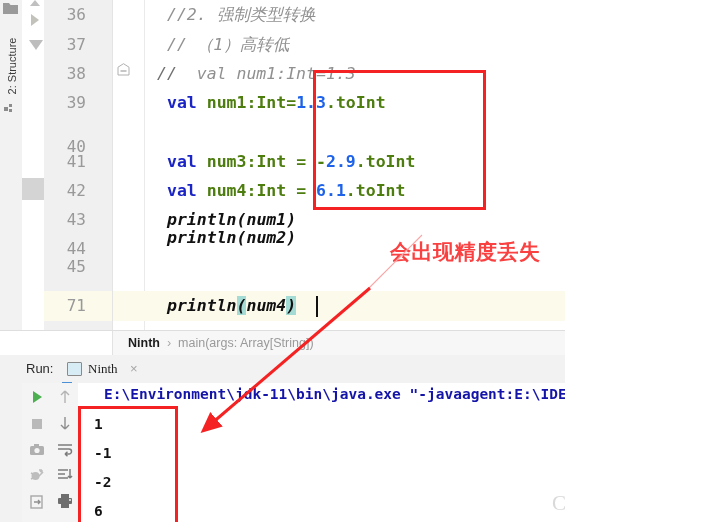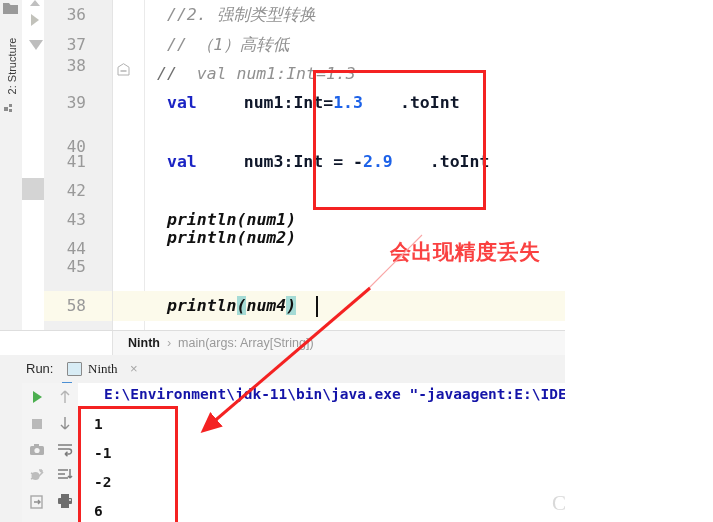--- a/index.html
+++ b/index.html
@@ -121,21 +121,21 @@
     height: 30px;
     line-height: 30px;
     font-family: "DejaVu Sans Mono", monospace;
     font-size: 16.5px;
     white-space: pre;
     color: #1a1a1a;
   }
   .cmt { color: #909090; font-style: italic; }
   .kw  { color: #1b24c4; font-weight: bold; }
   .num { color: #1d62e8; font-weight: bold; }
-  .plain { color: #0f172a; font-weight: bold; margin-left: 37px; }
+  .plain { color: #4d7c0f; font-weight: bold; }
   .ital { font-style: italic; color: #111111; font-weight: bold; }
   .paren-hl { background: #a5dbd5; }
   #text-caret {
     position: absolute;
     width: 2px; height: 21px;
     background: #111111;
     left: 316px; top: 296px;
   }
   .slash-cmt { color: #6f6f6f; font-style: italic; }
 
@@ -314,29 +314,29 @@
     <div class="fold-arrow" id="fold-up"></div>
     <div class="fold-arrow" id="fold-right"></div>
     <div class="fold-arrow" id="fold-down"></div>
   </div>
   <div id="sidebar-sel-block"></div>
 
   <div id="linenum-col">
     <div id="linenum-highlight"></div>
     <div class="linenum" style="top:0px">36</div>
     <div class="linenum" style="top:30px">37</div>
-    <div class="linenum" style="top:51px">38</div>
+    <div class="linenum" style="top:59px">38</div>
     <div class="linenum" style="top:88px">39</div>
     <div class="linenum" style="top:132px">40</div>
     <div class="linenum" style="top:147px">41</div>
     <div class="linenum" style="top:176px">42</div>
     <div class="linenum" style="top:205px">43</div>
     <div class="linenum" style="top:234px">44</div>
     <div class="linenum" style="top:252px">45</div>
-    <div class="linenum" style="top:291px">58</div>
+    <div class="linenum" style="top:291px">71</div>
   </div>
 
   <div id="gutter-icons">
     <svg id="fold-marker" viewBox="0 0 13 13">
       <path d="M6.5 0.7 L12 4.2 V12 H1 V4.2 Z" fill="#ffffff" stroke="#b0b0b0" stroke-width="1"></path>
       <line x1="3.5" y1="8" x2="9.5" y2="8" stroke="#8f8f8f" stroke-width="1"></line>
     </svg>
   </div>
 
   <div id="code-area">
@@ -344,20 +344,21 @@
 
     <div class="code-line" style="top:0px"><span class="cmt">//2. 强制类型转换</span></div>
     <div class="code-line" style="top:30px"><span class="cmt">// （1）高转低</span></div>
     <div class="code-line" style="top:59px; left:12px"><span class="slash-cmt">//</span><span class="cmt">  val num1:Int=1.3</span></div>
 
     <div class="code-line" style="top:88px"><span class="kw">val </span><span class="plain">num1:Int=</span><span class="num">1.3</span><span class="plain">.toInt</span></div>
 
 
     <div class="code-line" style="top:147px"><span class="kw">val </span><span class="plain">num3:Int = -</span><span class="num">2.9</span><span class="plain">.toInt</span></div>
 
+    <div class="code-line" style="top:176px"><span class="kw">val </span><span class="plain">num4:Int = </span><span class="num">6.1</span><span class="plain">.toInt</span></div>
 
     <div class="code-line" style="top:205px"><span class="ital">println(num1)</span></div>
     <div class="code-line" style="top:223px"><span class="ital">println(num2)</span></div>
     <div class="code-line" style="top:291px"><span class="ital">println</span><span class="ital paren-hl">(</span><span class="ital">num4</span><span class="ital paren-hl">)</span></div>
   </div>
 
   <div id="text-caret"></div>
 
   <div id="red-box-code"></div>
 

